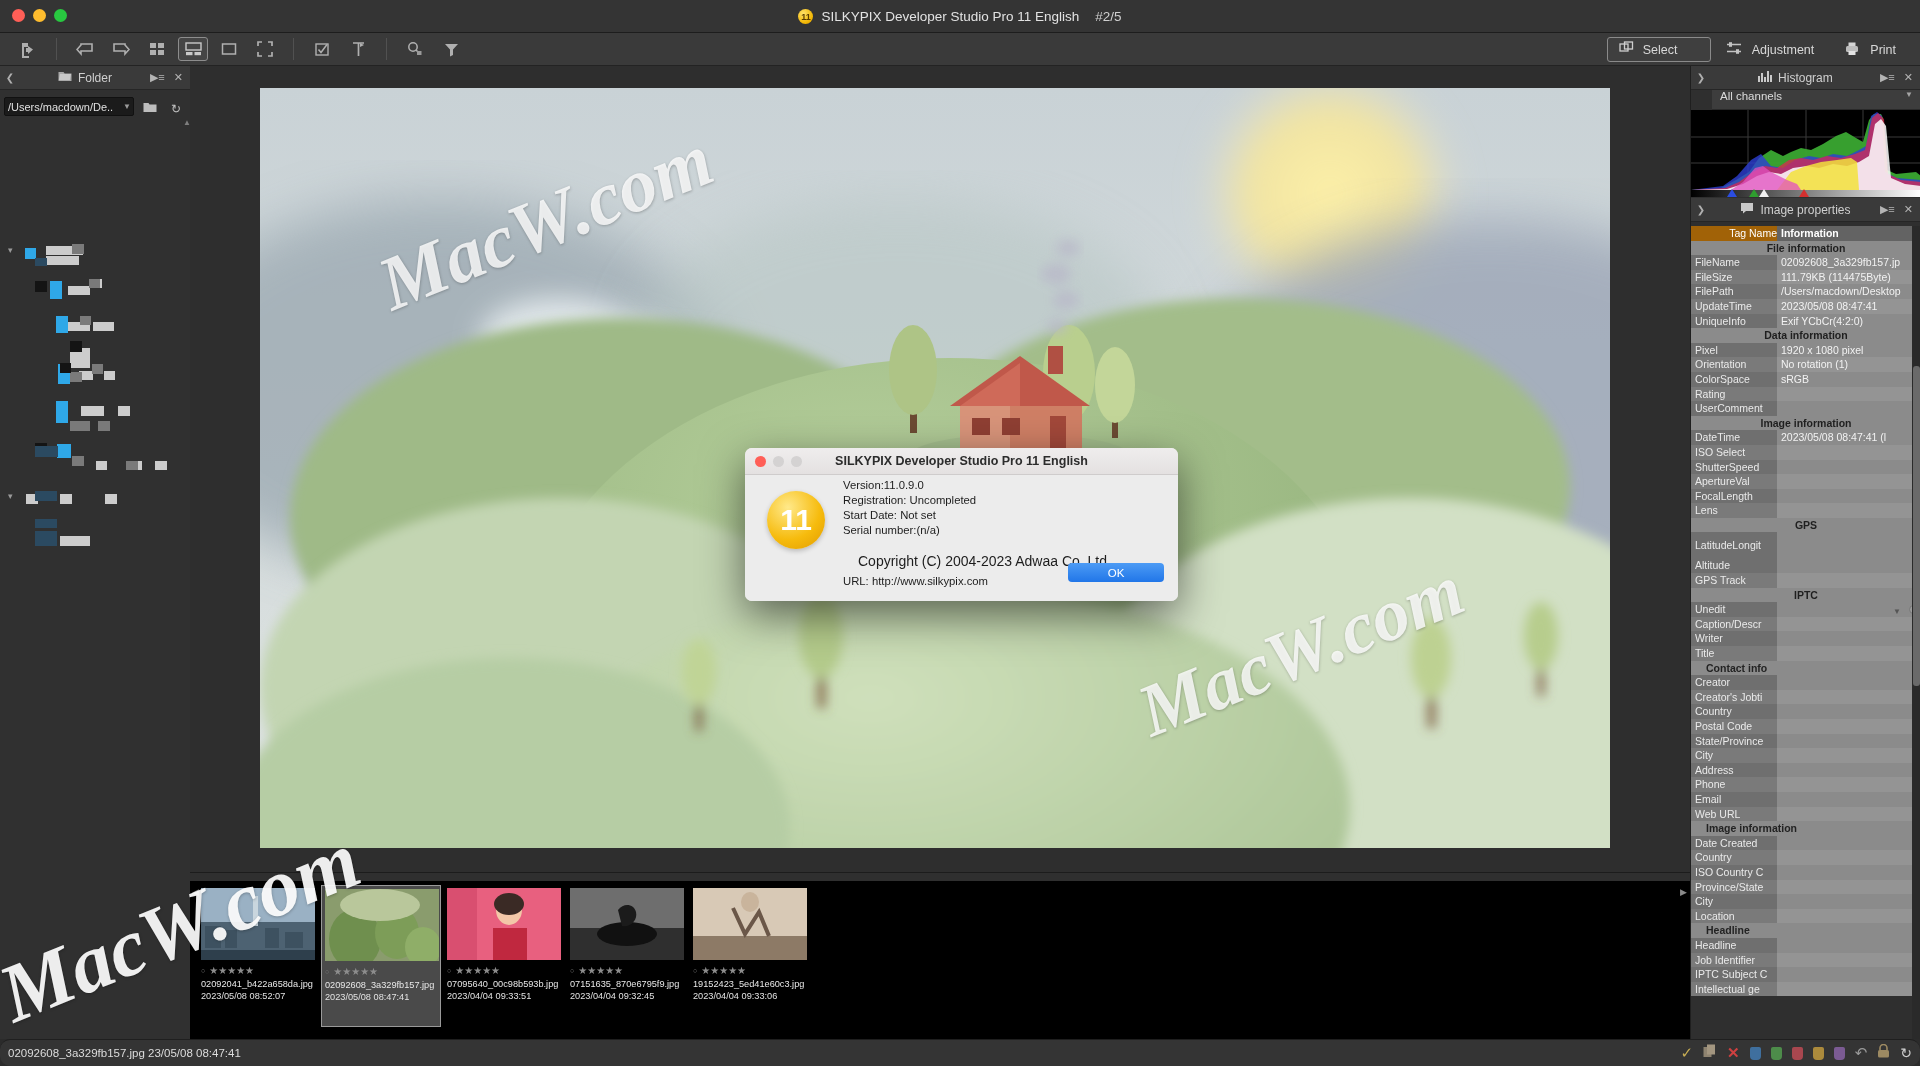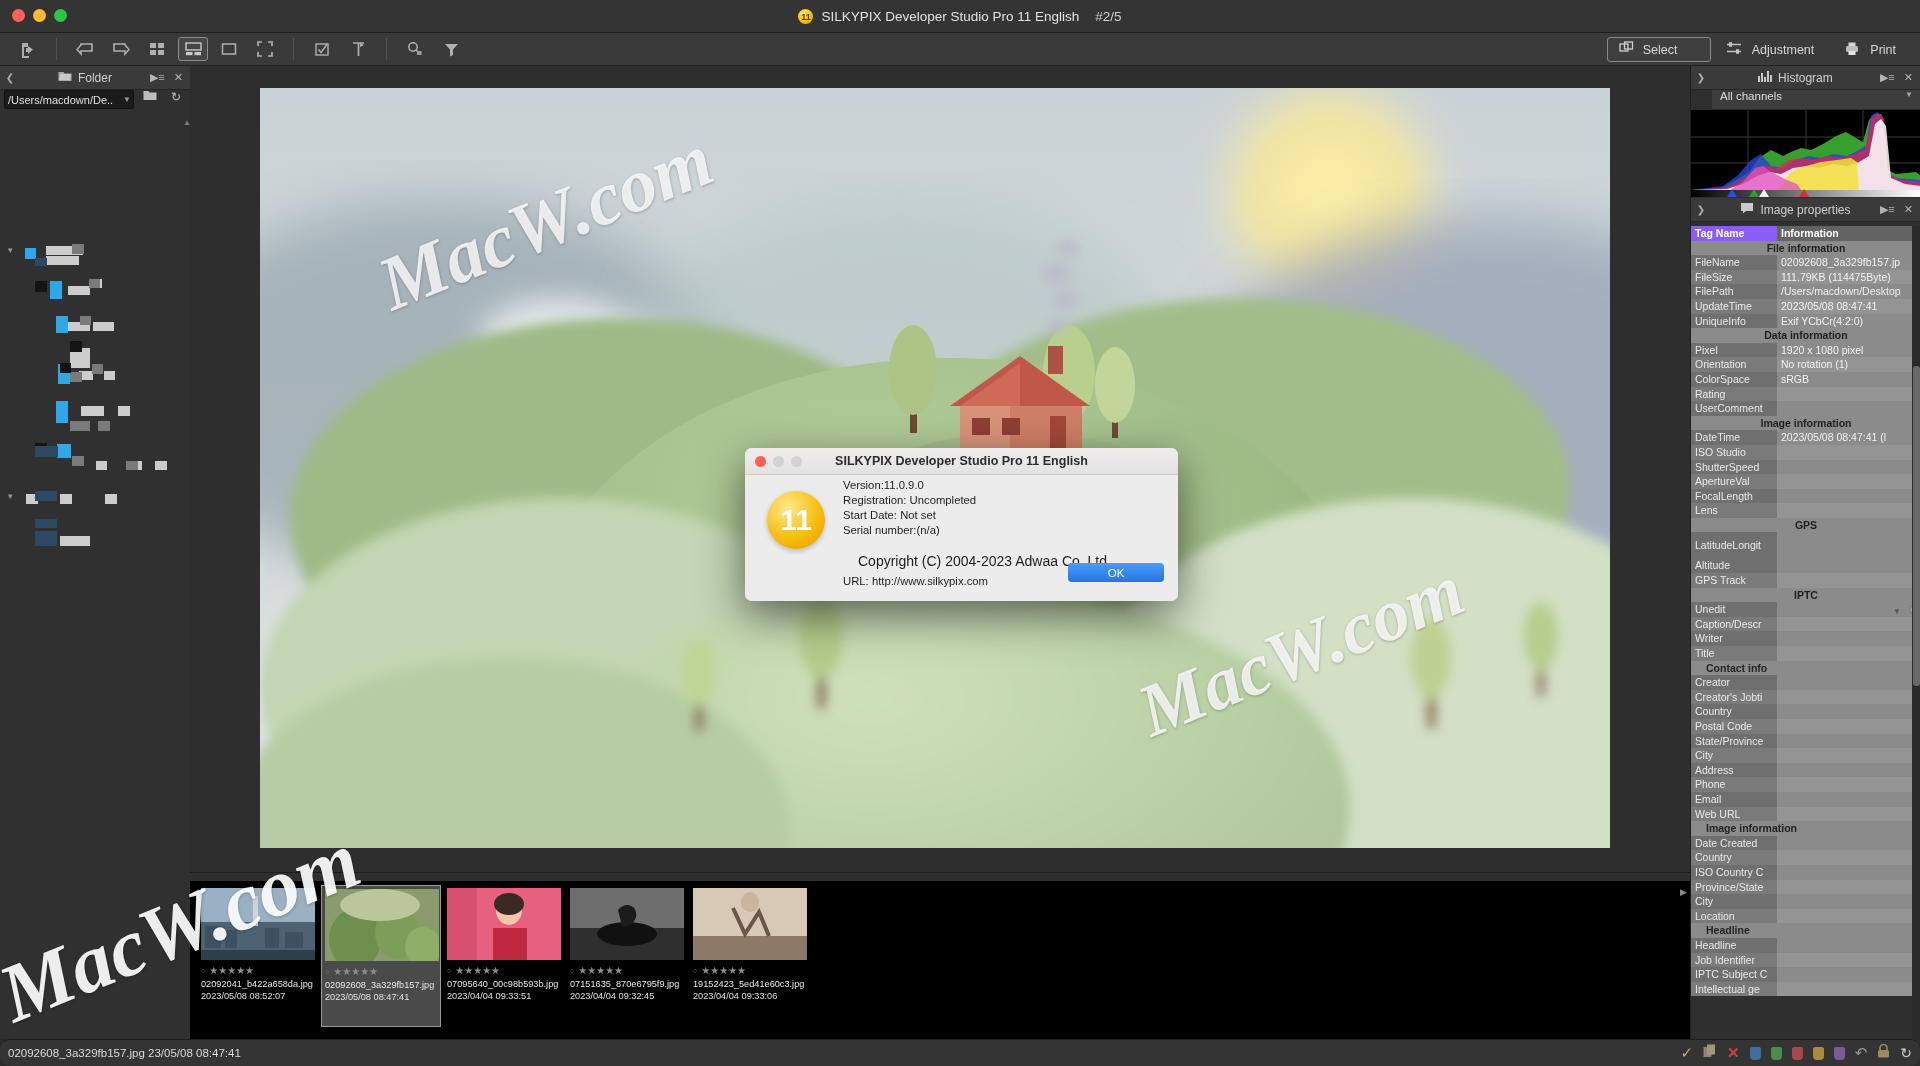--- a/index.html
+++ b/index.html
@@ -34,21 +34,21 @@
     font-size:12.5px;color:#d8d8d8;border-radius:3px;}
   .mode-btn.active{border:1px solid #8a8a8a;background:#3f3f3f;min-width:104px;}
 
   
   #leftpanel{position:absolute;left:0;top:66px;width:190px;height:973px;background:#303030;}
   .panel-head{height:24px;background:#3a3a3a;display:flex;align-items:center;
     font-size:12px;color:#cfcfcf;border-bottom:1px solid #262626;position:relative;}
   .ph-arrow{width:20px;text-align:center;font-size:10px;color:#b0b0b0;}
   .ph-title{flex:1;display:flex;align-items:center;justify-content:center;gap:6px;}
   .ph-icons{display:flex;align-items:center;gap:9px;padding-right:7px;font-size:11px;color:#b4b4b4;}
-  #pathbar{height:26px;display:flex;align-items:flex-start;padding:0 4px;gap:6px;}
+  #pathbar{height:26px;display:flex;align-items:flex-end;padding:0 4px;gap:6px;}
   #pathfield{flex:1;height:19px;background:#1b1b1b;border:1px solid #111;border-radius:2px;
     display:flex;align-items:center;padding:0 3px;font-size:11px;color:#e0e0e0;
     white-space:nowrap;overflow:hidden;position:relative;}
   #pathfield .cv{position:absolute;right:2px;font-size:8px;color:#9a9a9a;}
   .pb-ico{width:20px;text-align:center;color:#c0c0c0;font-size:12px;}
   #foldertree{position:relative;height:430px;overflow:hidden;}
   .tree-scroll{position:absolute;right:1px;top:2px;width:6px;height:420px;}
   .tree-scroll i{position:absolute;top:0;width:6px;height:9px;color:#7e7e7e;font-size:8px;}
 
   
@@ -94,21 +94,21 @@
   .prow .v{flex:1;padding-left:4px;color:#f2f2f2;background:#8b8b8b;
     overflow:hidden;white-space:nowrap;position:relative;}
   .prow.alt .k{background:#7a7a7a;} .prow.alt .v{background:#949494;}
   .prow .v .dotm{position:absolute;right:3px;top:4px;width:5px;height:5px;
     border:1px solid #6d6d6d;border-radius:50%;}
   .phdr{height:14.6px;line-height:14.6px;text-align:center;font-size:10.5px;
     background:#8b8b8b;color:#1f1f1f;font-weight:bold;}
   .psub{height:14.6px;line-height:14.6px;font-size:10.5px;background:#8b8b8b;
     color:#232323;padding-left:15px;font-weight:bold;}
   .prow.tall{height:26px;line-height:26px;}
-  .prow.head .k{background:#8b5cf6;color:#fff;font-weight:bold;}
+  .prow.head .k{background:#a16207;color:#fff;font-weight:normal;text-align:right;}
   .prow.head .v{background:#636363;color:#fff;font-weight:bold;}
   .prow .sel-ctl{position:absolute;right:20px;top:3px;font-size:8px;color:#555;}
   .prow .circ{position:absolute;right:3px;top:3px;width:9px;height:9px;border:1px solid #777;
     border-radius:50%;background:#9b9b9b;}
   #props-sb{position:absolute;right:0;top:0;width:9px;height:813px;background:#2a2a2a;}
   #props-sb i{position:absolute;left:1px;width:7px;background:#6a6a6a;border-radius:3px;}
 
   
   #statusbar{position:absolute;left:0;top:1039px;width:1920px;height:27px;background:#343434;
     border-top:1px solid #1f1f1f;display:flex;align-items:center;border-radius:10px;}
@@ -689,21 +689,21 @@
           <span class="dotm"></span>
         </div>
       </div>
 
     <div class="phdr">Image information</div>
     <div class="prow">
         <div class="k">DateTime</div>
         <div class="v">2023/05/08 08:47:41 (l</div>
       </div>
     <div class="prow alt">
-        <div class="k">ISO Studio</div>
+        <div class="k">ISO Select</div>
         <div class="v">
           <span class="dotm"></span>
         </div>
       </div>
     <div class="prow">
         <div class="k">ShutterSpeed</div>
         <div class="v">
           <span class="dotm"></span>
         </div>
       </div>

